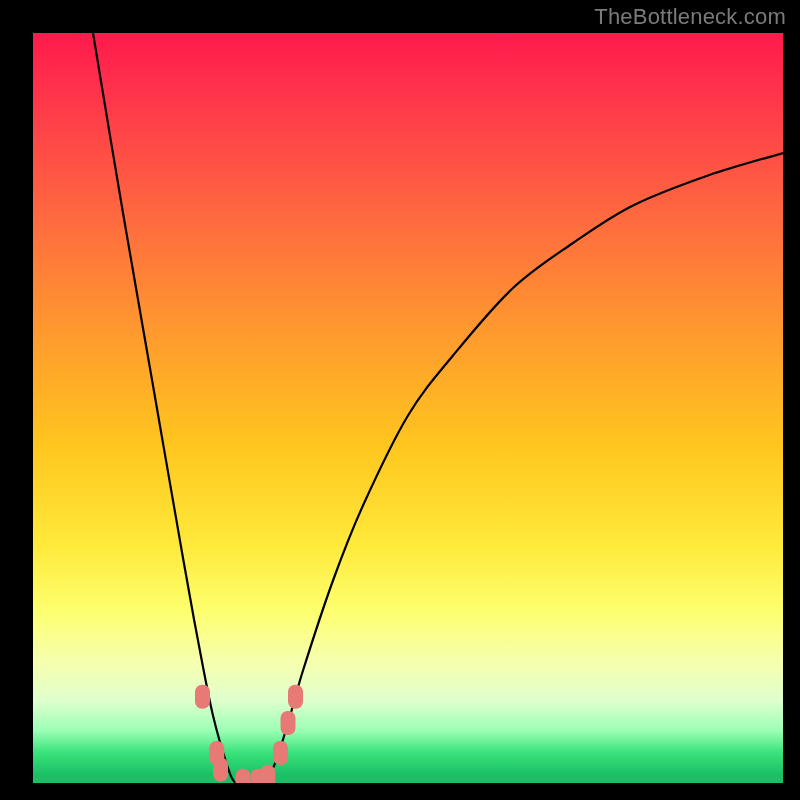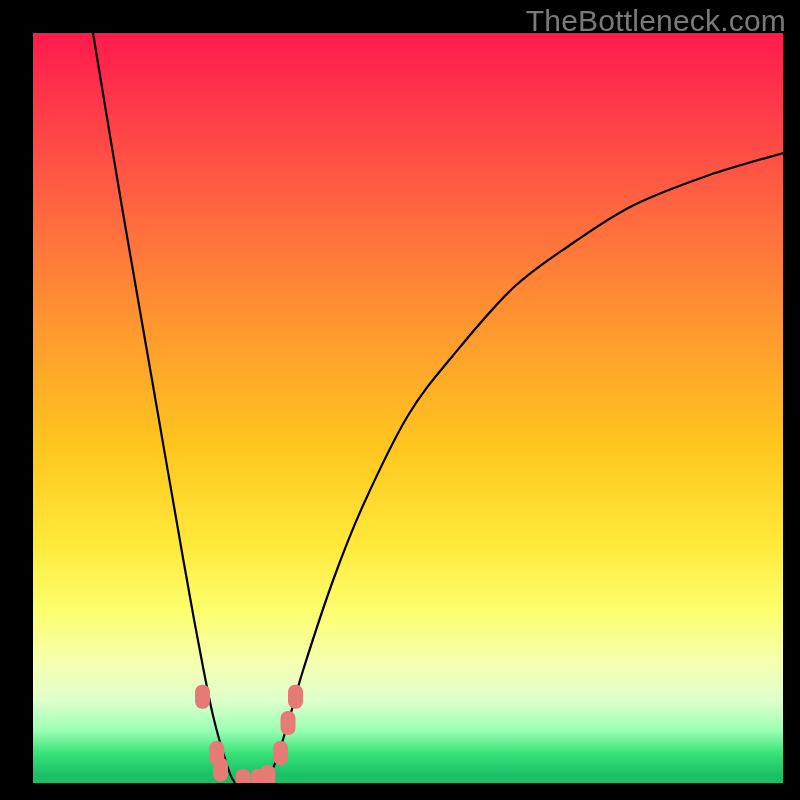--- a/index.html
+++ b/index.html
@@ -32,21 +32,21 @@
       #39e27a 96%,
       #1abf66 99%,
       #1abf66 100%
     );
   }
   .watermark {
     position: absolute;
     top: 4px;
     right: 14px;
     color: #7a7a7a;
-    font-size: 30px;
+    font-size: 22px;
     font-weight: 500;
     letter-spacing: 0.2px;
     user-select: none;
   }
   svg.curve {
     position: absolute;
     left: 0;
     top: 0;
     width: 750px;
     height: 750px;

